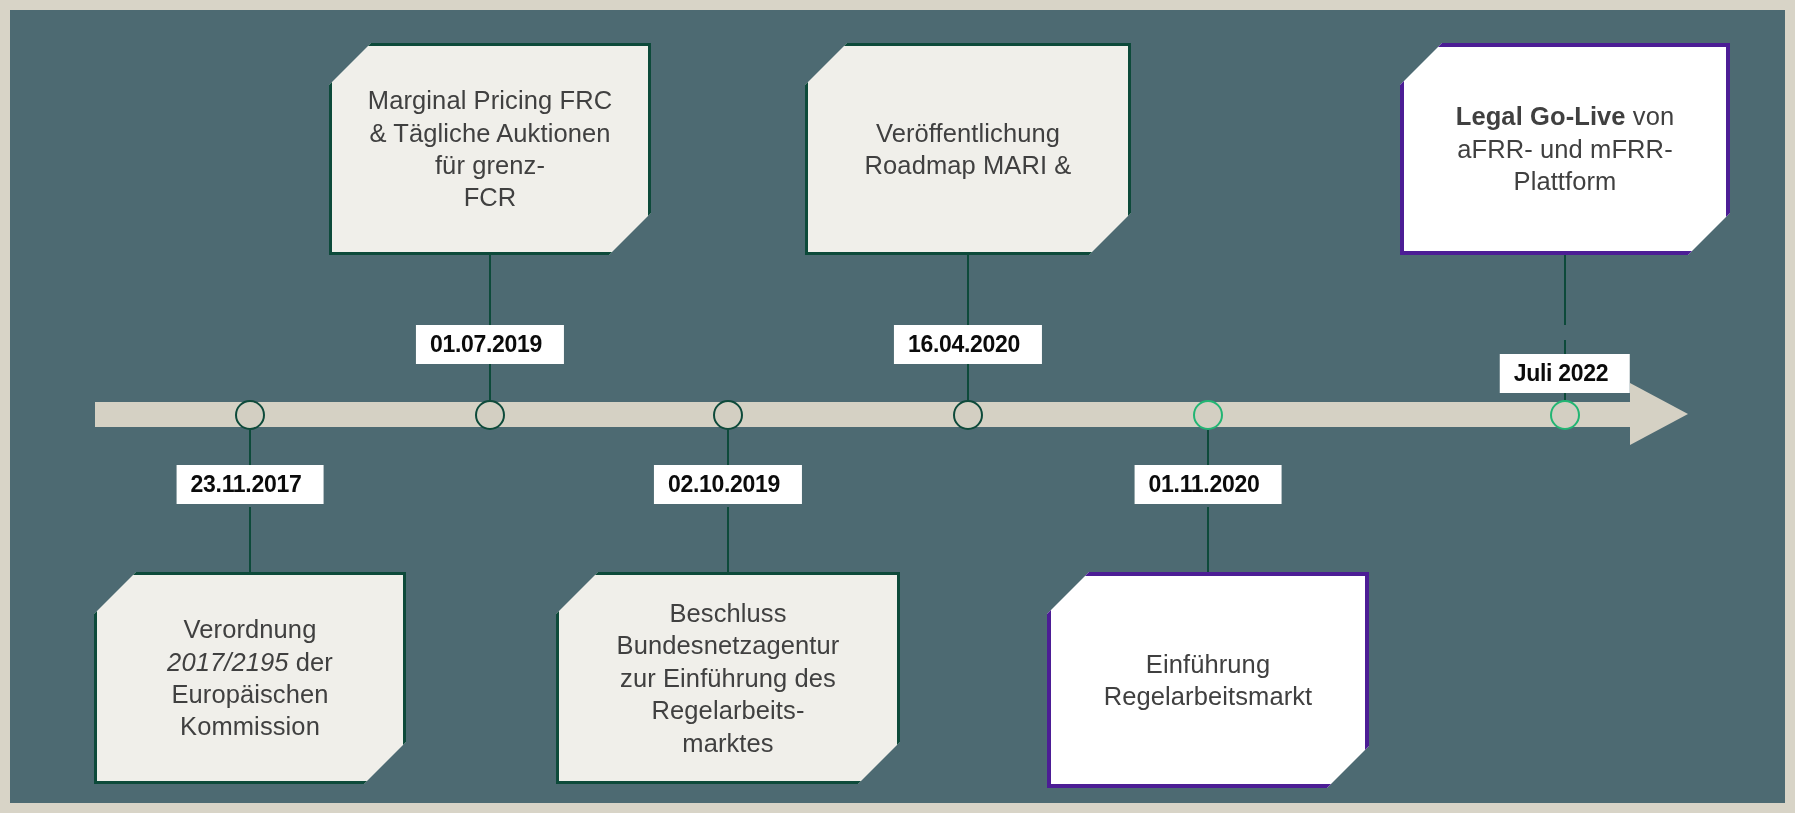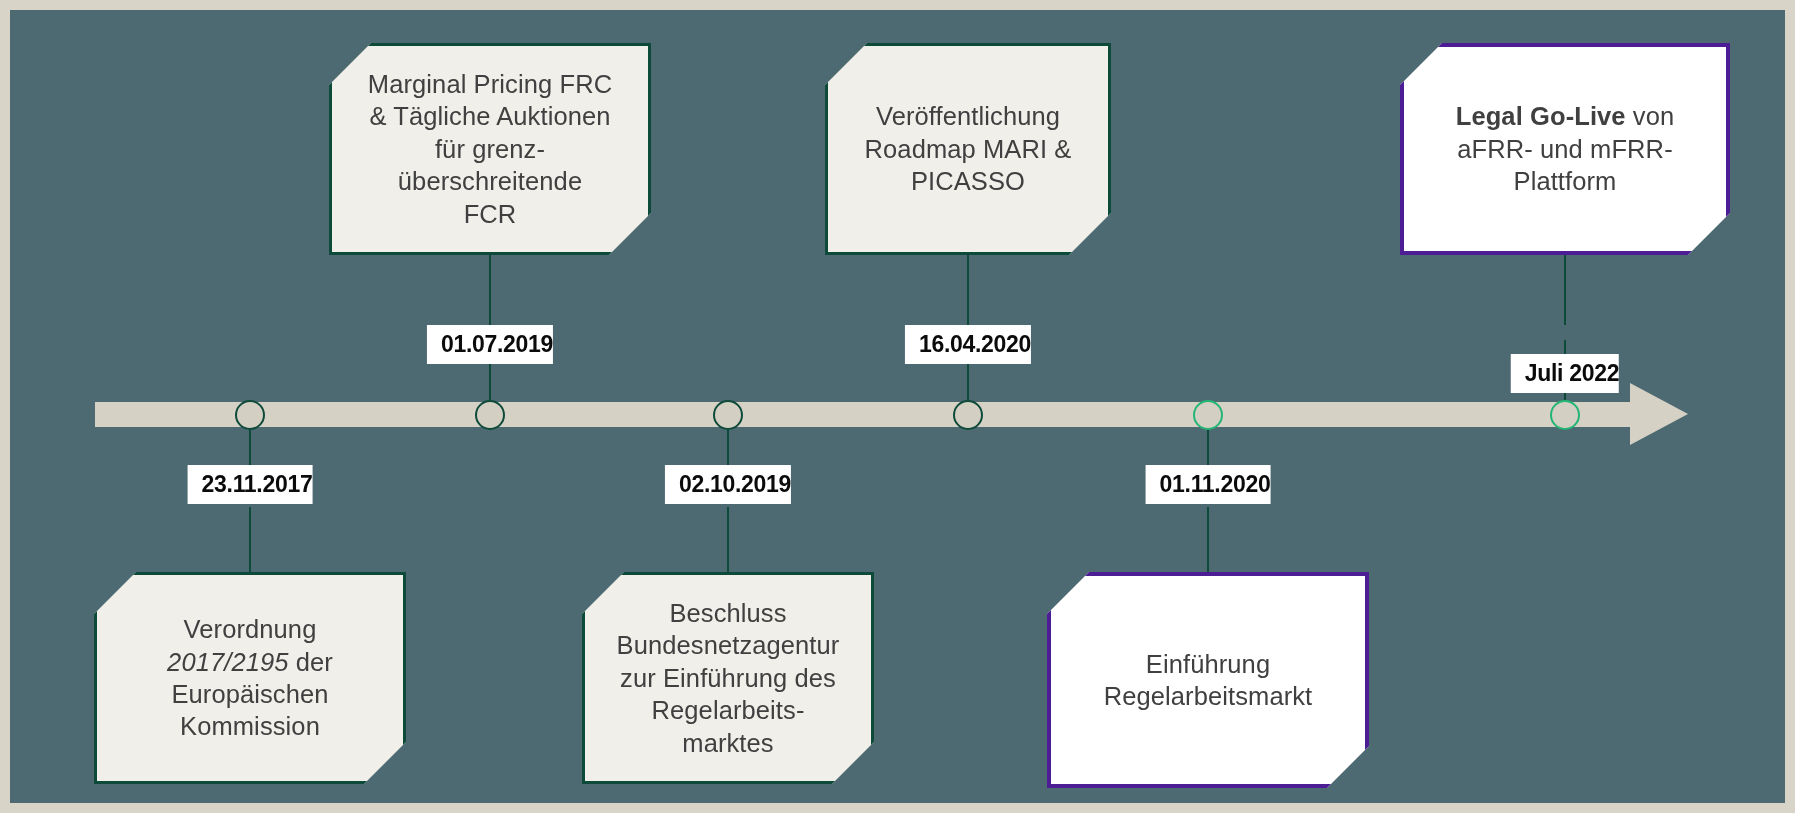--- a/index.html
+++ b/index.html
@@ -68,21 +68,21 @@
   }
 
   
   .date-chip {
     position: absolute;
     background: #ffffff;
     color: #0b0b0b;
     font-weight: bold;
     font-size: 23px;
     letter-spacing: -0.3px;
-    padding: 7px 0 8px 14px;
+    padding: 7px 22px 8px 14px;
     white-space: nowrap;
     transform: translateX(-50%);
     line-height: 1.05;
   }
 
   
   .card {
     position: absolute;
     box-sizing: border-box;
     display: flex;
@@ -136,46 +136,44 @@
         </div>
         <div class="node dark" style="left: 480px;"></div>
         <div class="stem" style="left: 480px; top: 330px; height: 60px;"></div>
         <div class="stem" style="left: 480px; top: 245px; height: 70px;"></div>
         <div class="date-chip" style="left: 480px; top: 315px;">01.07.2019</div>
         <div class="card cream" style="left: 480px; top: 33px; width: 322px; height: 212px;">
           <div class="card-text">
             <div><span>Marginal Pricing FRC</span></div>
             <div><span>&amp; Tägliche Auktionen</span></div>
             <div><span>für  grenz-</span></div>
-            <div><span>überschreitende</span></div>
             <div><span>FCR</span></div>
           </div>
         </div>
         <div class="node dark" style="left: 718px;"></div>
         <div class="stem" style="left: 718px; top: 420px; height: 50px;"></div>
         <div class="stem" style="left: 718px; top: 497px; height: 65px;"></div>
         <div class="date-chip" style="left: 718px; top: 455px;">02.10.2019</div>
-        <div class="card cream" style="left: 718px; top: 562px; width: 292px; height: 212px;">
+        <div class="card cream" style="left: 718px; top: 562px; width: 344px; height: 212px;">
           <div class="card-text">
             <div><span>Beschluss</span></div>
             <div><span>Bundesnetzagentur</span></div>
             <div><span>zur Einführung des</span></div>
             <div><span>Regelarbeits-</span></div>
             <div><span>marktes</span></div>
           </div>
         </div>
         <div class="node dark" style="left: 958px;"></div>
         <div class="stem" style="left: 958px; top: 330px; height: 60px;"></div>
         <div class="stem" style="left: 958px; top: 245px; height: 70px;"></div>
         <div class="date-chip" style="left: 958px; top: 315px;">16.04.2020</div>
-        <div class="card cream" style="left: 958px; top: 33px; width: 286px; height: 212px;">
+        <div class="card cream" style="left: 958px; top: 33px; width: 326px; height: 212px;">
           <div class="card-text">
             <div><span>Veröffentlichung</span></div>
             <div><span>Roadmap MARI &amp;</span></div>
-            <div><span>PICASSO</span></div>
           </div>
         </div>
         <div class="node green" style="left: 1198px;"></div>
         <div class="stem" style="left: 1198px; top: 420px; height: 50px;"></div>
         <div class="stem" style="left: 1198px; top: 497px; height: 65px;"></div>
         <div class="date-chip" style="left: 1198px; top: 455px;">01.11.2020</div>
         <div class="card white" style="left: 1198px; top: 562px; width: 322px; height: 216px;">
           <div class="card-text">
             <div><span>Einführung</span></div>
             <div><span>Regelarbeitsmarkt</span></div>

